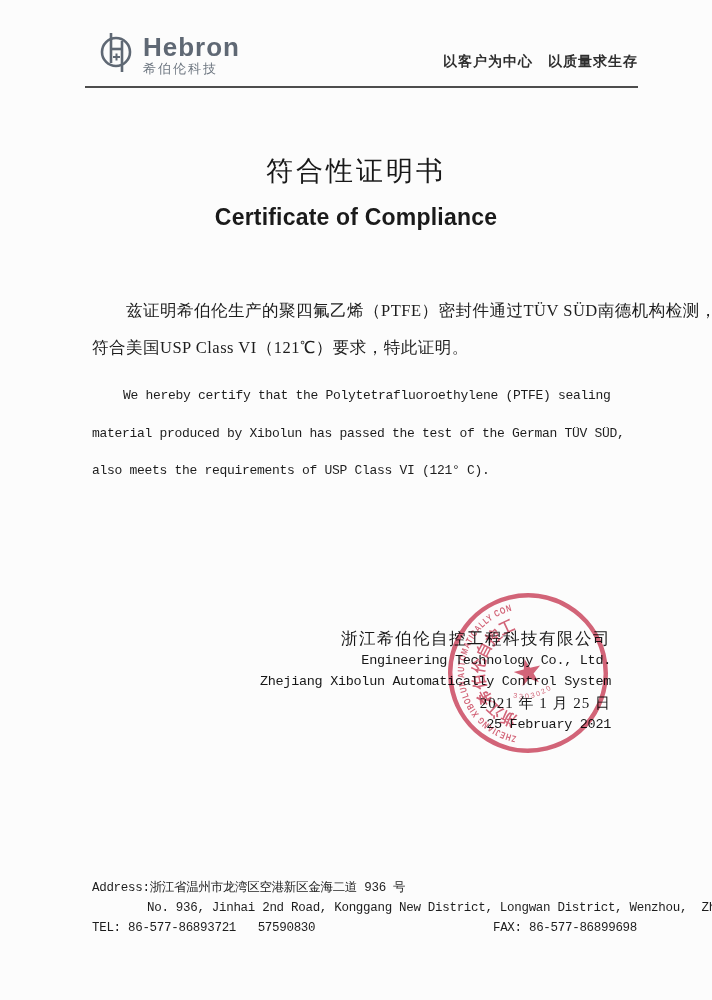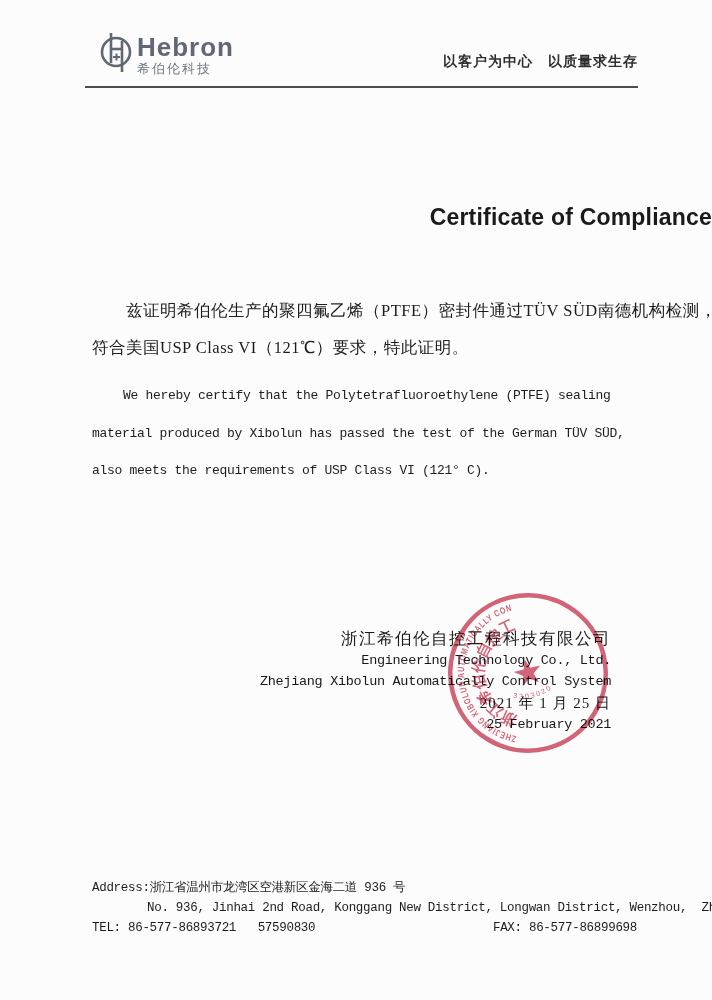--- a/index.html
+++ b/index.html
@@ -11,21 +11,21 @@
   .page {
     position:relative;
     width:712px; height:1000px;
     margin:0 auto;
     background:#fcfcfc;
     overflow:hidden;
     color:var(--ink);
   }
 
   
-  .logo { position:absolute; left:97px; top:27px; display:flex; align-items:flex-start; gap:0; }
+  .logo { position:absolute; left:97px; top:27px; display:flex; align-items:flex-start; gap:6px; }
   .logo-icon { width:40px; height:48px; }
   .logo-icon path, .logo-icon circle { stroke:var(--logo-color); fill:none; }
   .logo-textcol { display:flex; flex-direction:column; }
   .logo-name {
     font-size:26px; font-weight:bold; letter-spacing:1px;
     color:var(--logo-color); line-height:28px; margin-top:6px;
   }
   .logo-sub {
     font-family:"DejaVu Serif", serif; 
     font-size:13px; color:#6d7680; letter-spacing:2px; line-height:15px;
@@ -42,21 +42,21 @@
   }
 
   
   .title-zh {
     position:absolute; top:153px; left:0; width:100%;
     text-align:center; font-size:27px; letter-spacing:3px; color:#181818;
     font-family:"Liberation Serif", serif;
   }
   .title-en {
     position:absolute; top:204px; left:0; width:100%;
-    text-align:right; font-size:23px; font-weight:bold; color:#1a1a1a;
+    text-align:center; font-size:23px; font-weight:bold; color:#1a1a1a;
     letter-spacing:0.2px;
   }
 
   
   .para-zh {
     position:absolute; left:92px; top:292px; width:548px;
     font-family:"Liberation Serif", serif;
     font-size:16.5px; line-height:37px; color:#1d1d1d; letter-spacing:0.5px;
     white-space:nowrap;
   }
@@ -125,20 +125,21 @@
       <path d="M 16 30 L 23 30 M 19.5 26.5 L 19.5 33.5" stroke-width="2"></path>
     </svg>
     <div class="logo-textcol">
       <div class="logo-name">Hebron</div>
       <div class="logo-sub">希伯伦科技</div>
     </div>
   </div>
   <div class="slogan">以客户为中心　以质量求生存</div>
   <div class="header-rule"></div>
 
+  <div class="title-zh">符合性证明书</div>
   <div class="title-en">Certificate of Compliance</div>
 
   <div class="para-zh">
     <div class="indent-zh">兹证明希伯伦生产的聚四氟乙烯（PTFE）密封件通过TÜV SÜD南德机构检测，</div>
     <div>符合美国USP Class VI（121℃）要求，特此证明。</div>
   </div>
 
   <div class="para-en">
     <div class="indent-en">We hereby certify that the Polytetrafluoroethylene (PTFE) sealing</div>
     <div>material produced by Xibolun has passed the test of the German TÜV SÜD,</div>

